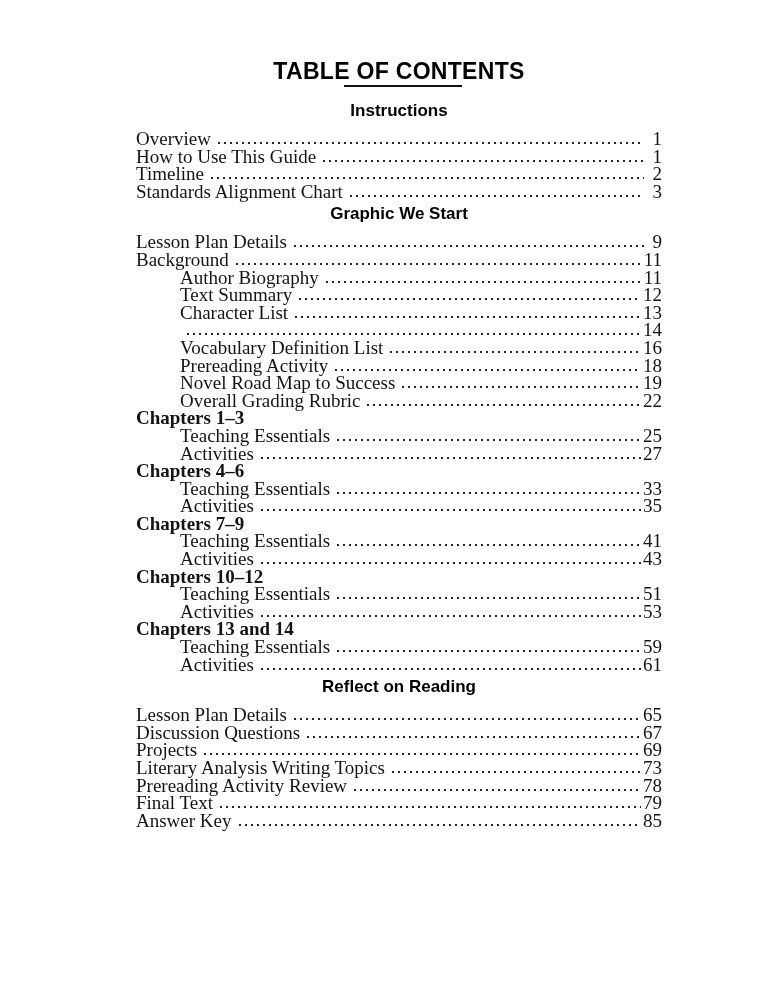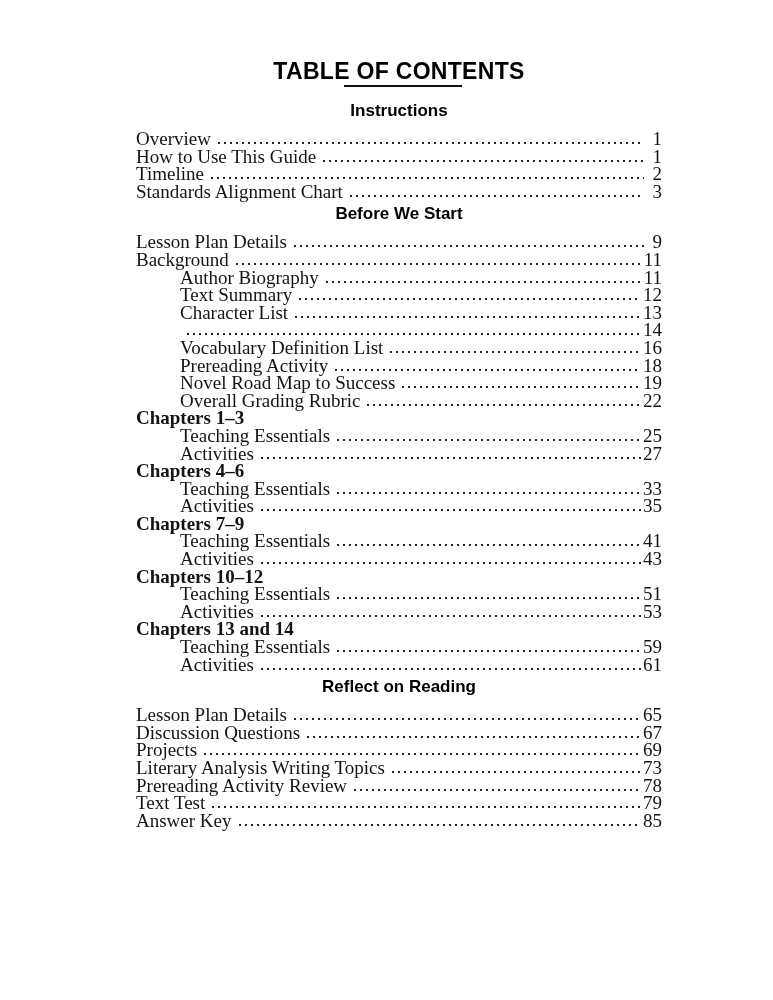--- a/index.html
+++ b/index.html
@@ -98,21 +98,21 @@
         </div>
         <div class="toc-row">
           <span class="toc-label">Standards Alignment Chart</span>
           <span class="leader"></span>
           <span class="toc-page">3</span>
         </div>
       </div>
   </section>
 
   <section class="toc-section">
-    <h2 class="section-heading">Before We Start</h2>
+    <h2 class="section-heading">Graphic We Start</h2>
     <div class="entries">
         <div class="toc-row">
           <span class="toc-label">Lesson Plan Details</span>
           <span class="leader"></span>
           <span class="toc-page">9</span>
         </div>
         <div class="toc-row">
           <span class="toc-label">Background</span>
           <span class="leader"></span>
           <span class="toc-page">11</span>
@@ -251,21 +251,21 @@
           <span class="toc-label">Literary Analysis Writing Topics</span>
           <span class="leader"></span>
           <span class="toc-page">73</span>
         </div>
         <div class="toc-row">
           <span class="toc-label">Prereading Activity Review</span>
           <span class="leader"></span>
           <span class="toc-page">78</span>
         </div>
         <div class="toc-row">
-          <span class="toc-label">Text Test</span>
+          <span class="toc-label">Final Text</span>
           <span class="leader"></span>
           <span class="toc-page">79</span>
         </div>
         <div class="toc-row">
           <span class="toc-label">Answer Key</span>
           <span class="leader"></span>
           <span class="toc-page">85</span>
         </div>
       </div>
   </section>

